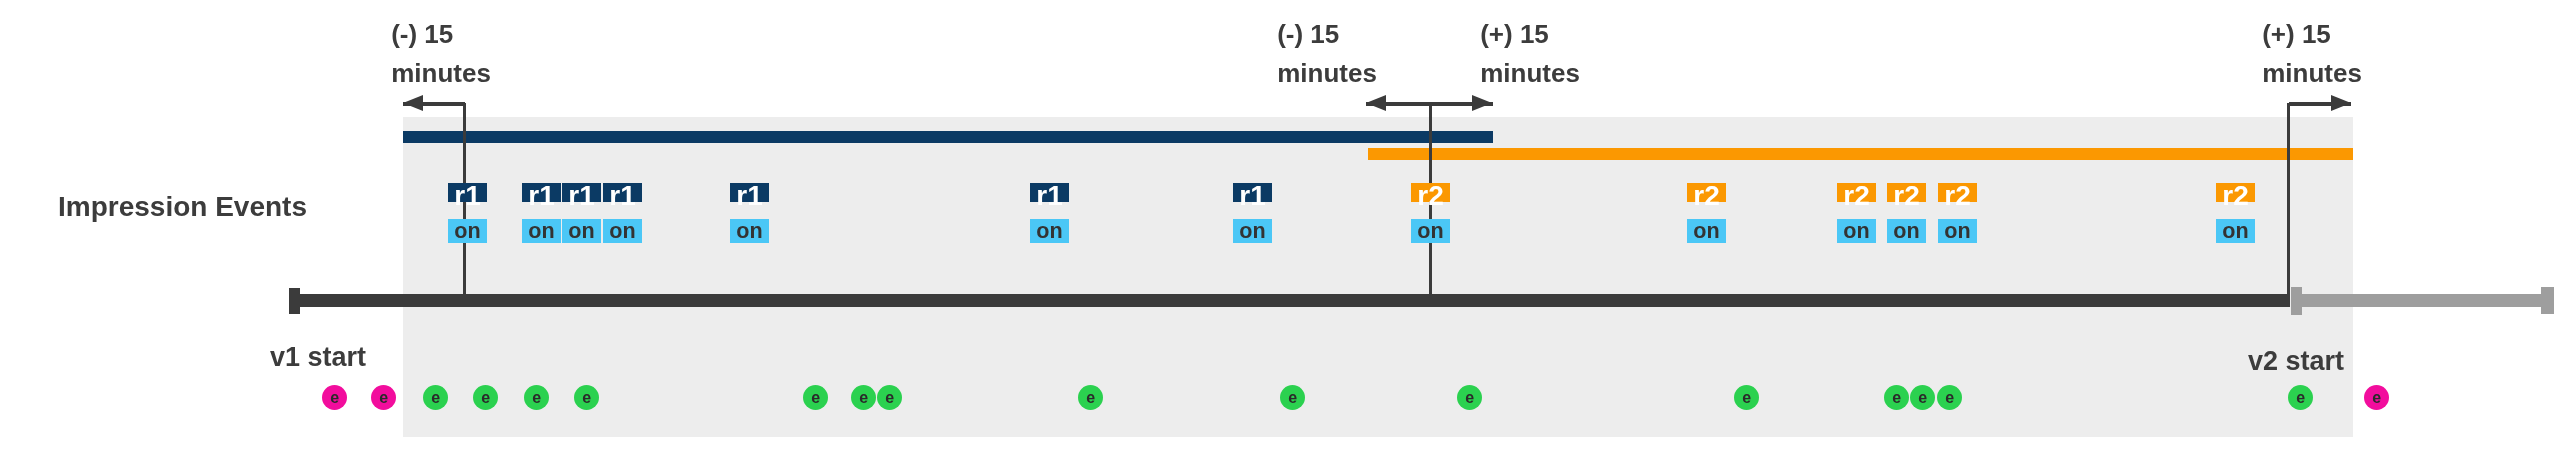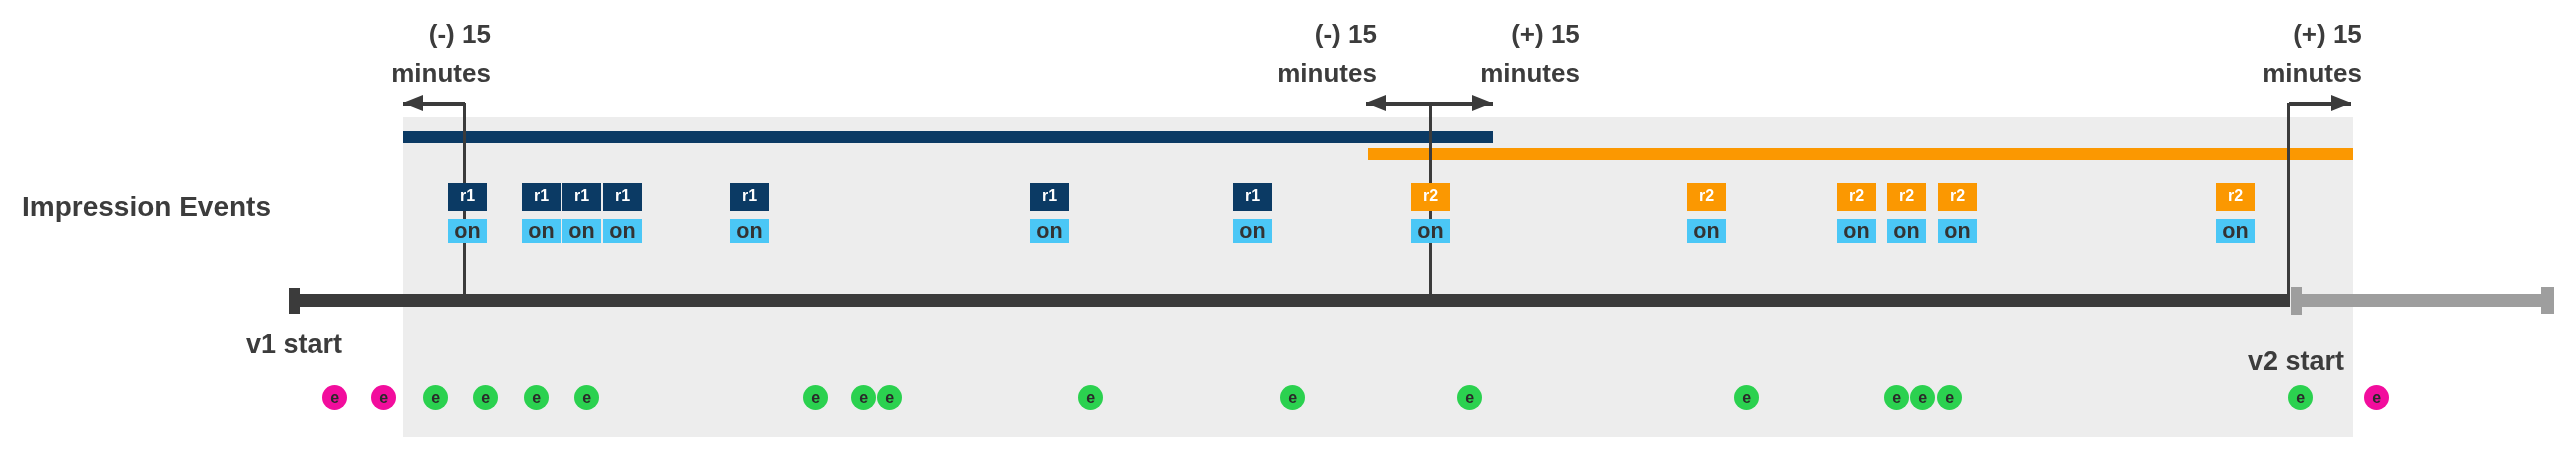--- a/index.html
+++ b/index.html
@@ -12,40 +12,40 @@
   #panel{position:absolute;left:403px;top:117px;width:1950px;height:320px;background:var(--panel-bg,#EDEDED);z-index:0;}
   
   .window-bar{position:absolute;z-index:2;}
   
   .marker-stem{position:absolute;width:2.8px;background:var(--timeline-dark,#3B3B3B);z-index:3;}
   .marker-arrow-line{position:absolute;height:3.8px;background:var(--timeline-dark,#3B3B3B);z-index:5;}
   .arrow-head{position:absolute;width:0;height:0;border-top:8.5px solid transparent;border-bottom:8.5px solid transparent;z-index:5;}
   .arrow-head.left{border-right:20.7px solid var(--timeline-dark,#3B3B3B);}
   .arrow-head.right{border-left:20.7px solid var(--timeline-dark,#3B3B3B);}
   
-  .arrow-label{position:absolute;top:15px;transform:translateX(-50%);text-align:right;font-size:26px;line-height:39px;font-weight:600;z-index:6;white-space:nowrap;}
+  .arrow-label{position:absolute;top:15px;transform:translateX(-50%);text-align:left;font-size:26px;line-height:39px;font-weight:600;z-index:6;white-space:nowrap;}
   
   .row-label{position:absolute;left:0;width:271px;text-align:right;font-size:28px;font-weight:600;z-index:1;white-space:nowrap;}
-  #impression-row-label{top:191px;}
+  #impression-row-label{top:191px;padding-left:36px;}
   #external-row-label{top:382px;}
   
   .impression{position:absolute;top:183px;width:39px;height:60px;z-index:4;}
-  .impression .r-box{position:absolute;left:0;top:0;width:39px;height:28px;text-align:center;line-height:25.4px;font-size:16px;font-weight:600;color:#ffffff;}
+  .impression .r-box{position:absolute;left:0;top:0;width:39px;height:19px;text-align:center;line-height:25.4px;font-size:28px;font-weight:600;color:#ffffff;}
   .impression.r1 .r-box{background:var(--navy,#0B3A64);}
   .impression.r2 .r-box{background:var(--orange,#FB9801);}
   .impression .on-box{position:absolute;left:0;top:36px;width:39px;height:24.4px;text-align:center;line-height:24.4px;font-size:21.6px;font-weight:600;color:var(--on-text,#333333);background:var(--light-blue,#4BC7F6);}
   
   .tl-piece{position:absolute;z-index:4;}
   #tl-dark-tick{left:289px;top:288px;width:11.3px;height:26px;background:var(--timeline-dark,#3B3B3B);}
   #tl-dark-bar{left:289px;top:294px;width:2001px;height:13px;background:var(--timeline-dark,#3B3B3B);}
   #tl-gray-tick1{left:2291px;top:287px;width:11.3px;height:28px;background:var(--timeline-gray,#9E9E9E);}
   #tl-gray-bar{left:2291px;top:294px;width:263px;height:13px;background:var(--timeline-gray,#9E9E9E);}
   #tl-gray-tick2{left:2541px;top:287px;width:13px;height:27px;background:var(--timeline-gray,#9E9E9E);}
   .v-label{position:absolute;transform:translateX(-50%);font-size:27px;font-weight:600;z-index:4;white-space:nowrap;}
-  #v1-start-label{top:329px;}
+  #v1-start-label{top:342px;margin-left:24px;}
   #v2-start-label{top:322px;}
   
   .dot{position:absolute;top:385px;width:25.4px;height:25.4px;border-radius:50%;text-align:center;line-height:25.4px;font-size:16px;font-weight:600;color:#2A2A2A;z-index:4;}
   .dot.green{background:var(--green,#2BD14F);}
   .dot.pink{background:var(--pink,#F20D9D);}
 </style>
 </head>
 <body>
 
 <div id="canvas">

